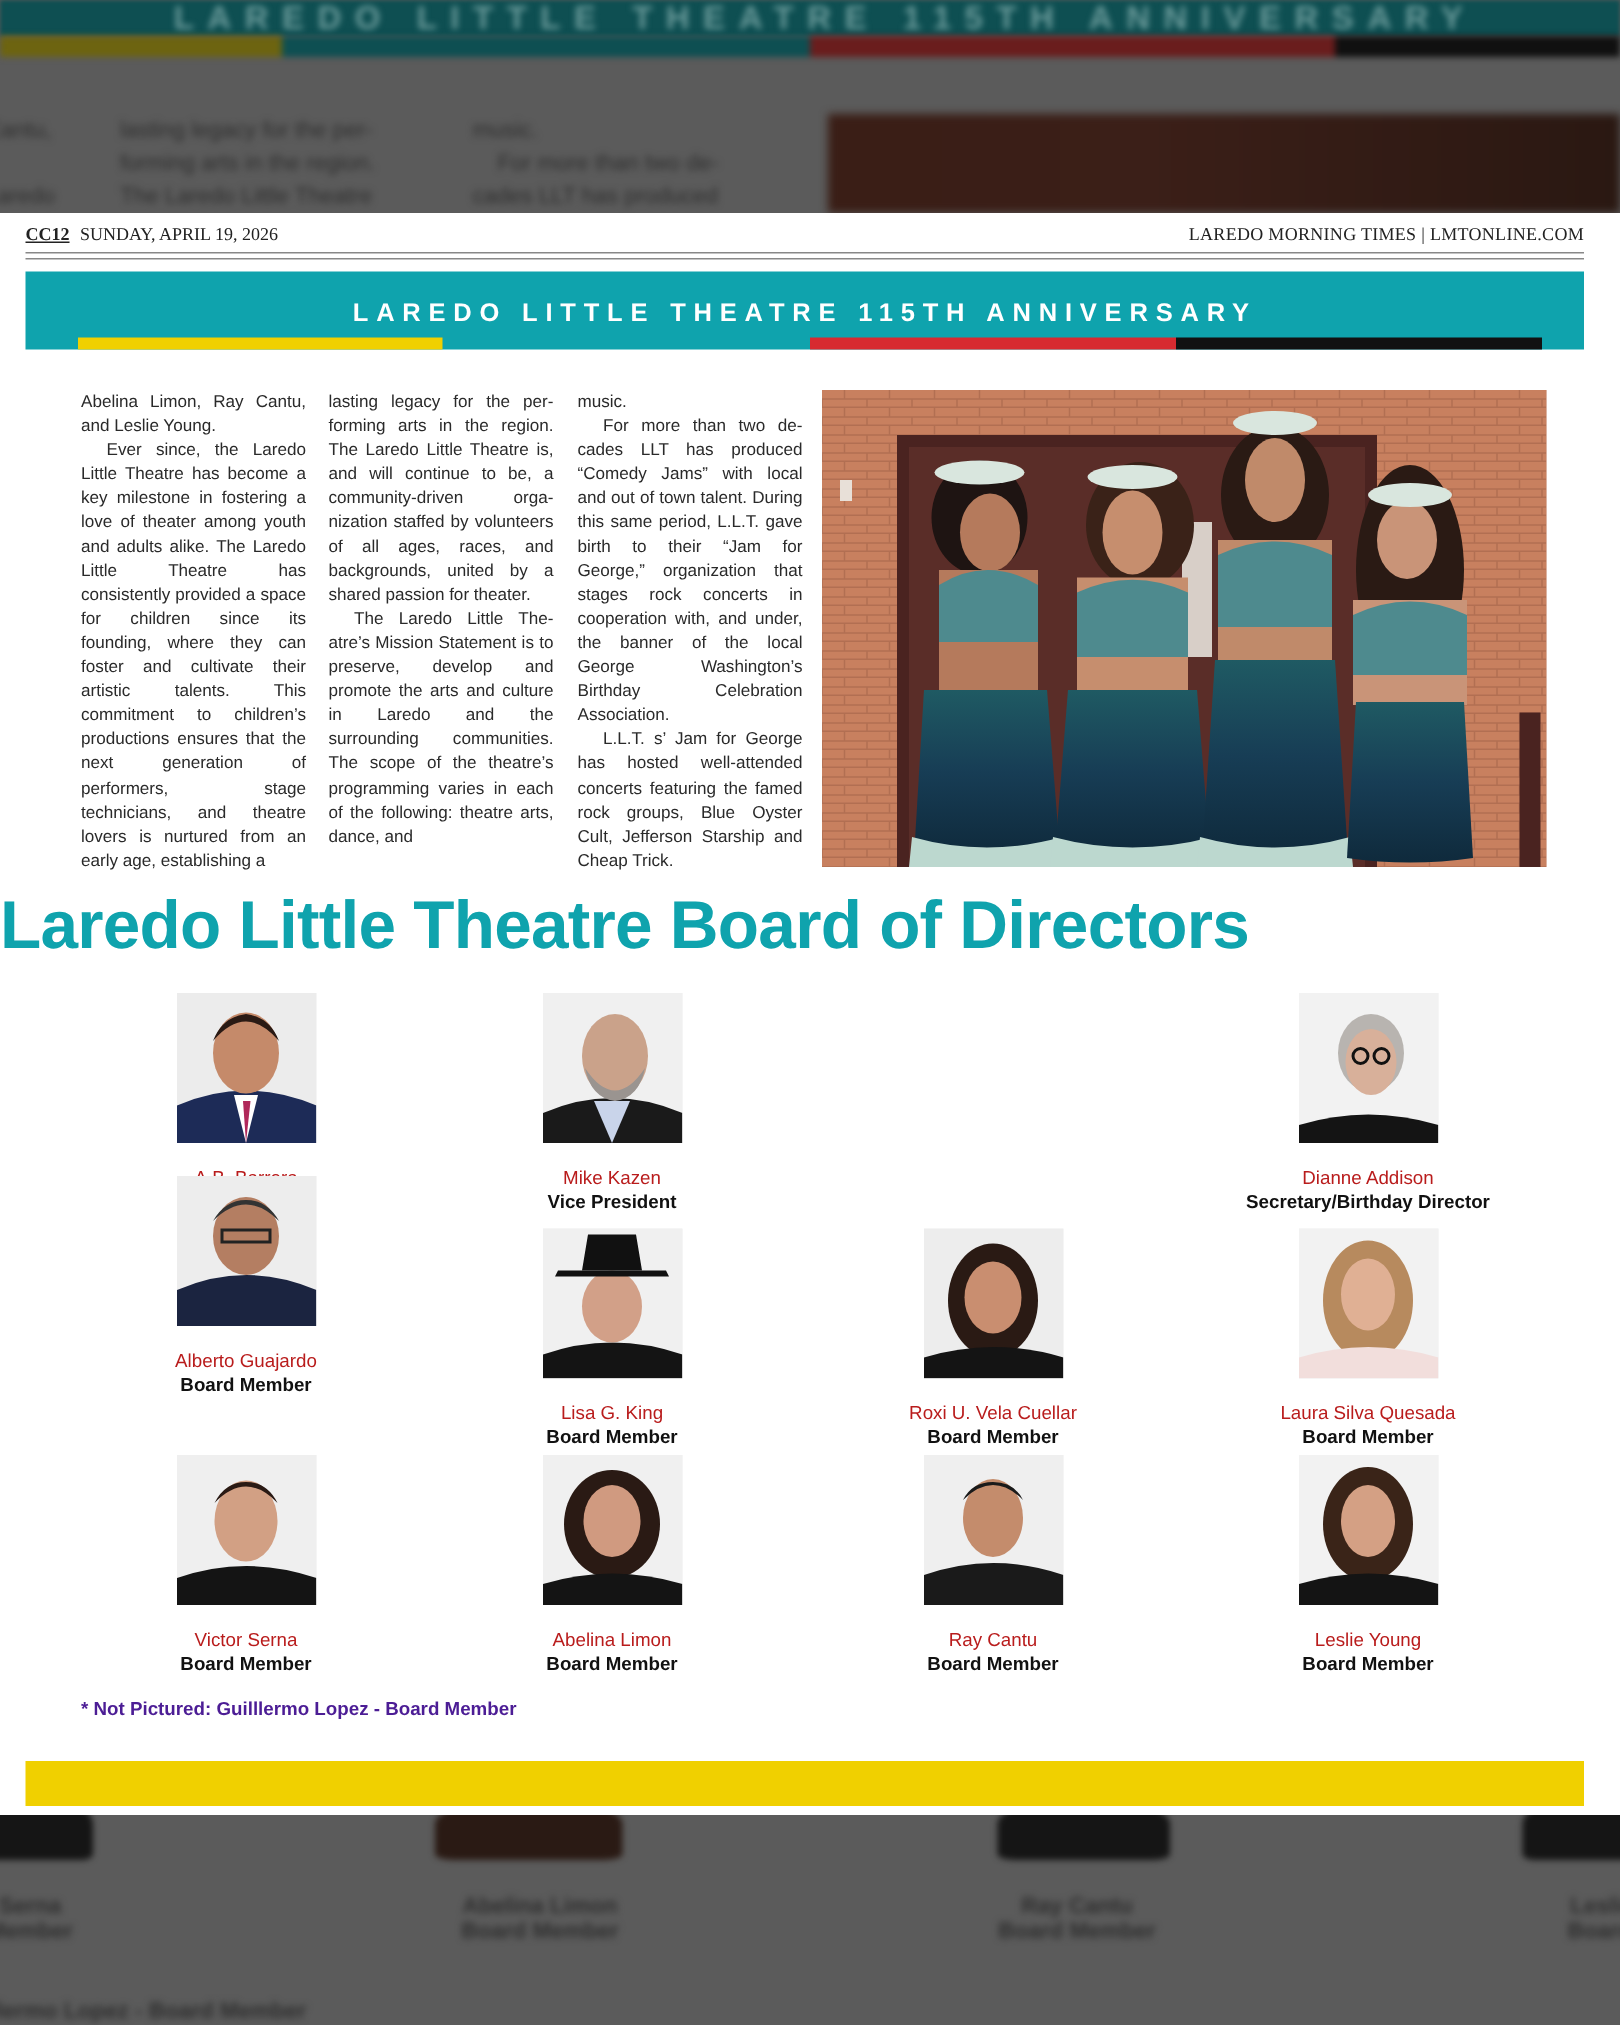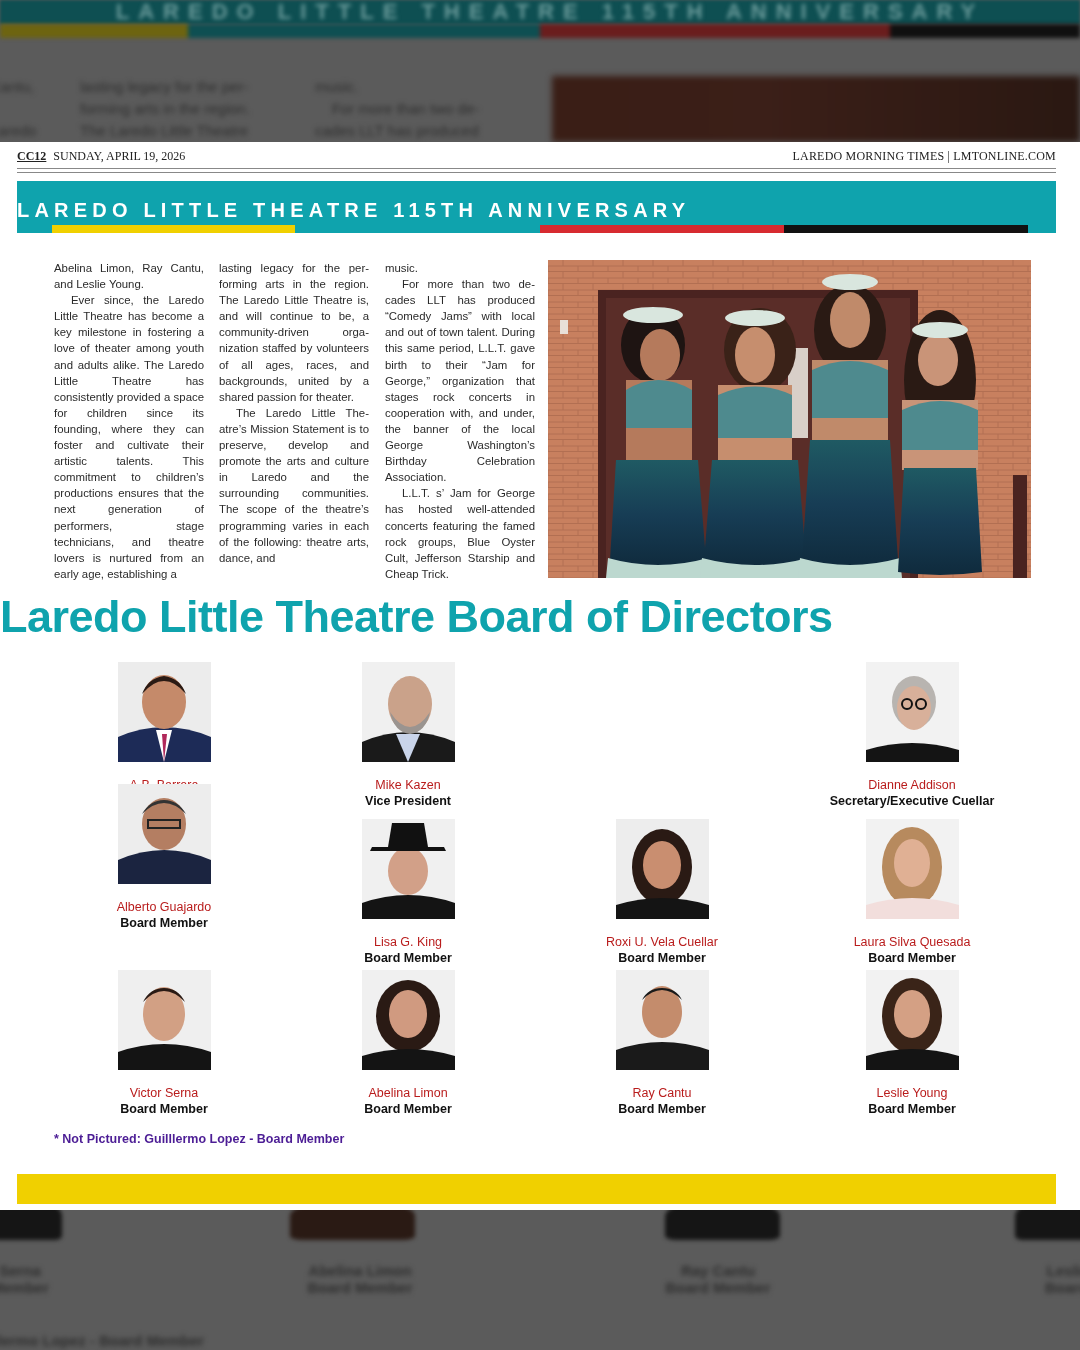--- a/index.html
+++ b/index.html
@@ -46,22 +46,22 @@
     .masthead .left { position: absolute; left: 0; top: 3px; }
     .masthead .left b { font-weight: bold; margin-right: 4px; text-decoration: underline; }
     .masthead .right { position: absolute; right: 0; top: 3px; letter-spacing: 0.2px; }
     .rule1 { position: absolute; left: 17px; top: 26px; width: 1039px; height: 1px; background: #888; }
     .rule2 { position: absolute; left: 17px; top: 30px; width: 1039px; height: 1px; background: #888; }
 
     .banner {
       position: absolute; left: 17px; top: 39px; width: 1039px; height: 52px; background: #0fa3ad;
     }
     .banner-title {
-      position: absolute; left: 0; top: 18px; width: 100%; text-align: left;
-      color: #ffffff; font-weight: bold; font-size: 20px; letter-spacing: 5.2px;
+      position: absolute; left: 0; top: 18px; width: 100%; text-align: center;
+      color: #ffffff; font-weight: bold; font-size: 17px; letter-spacing: 5.2px;
     }
     .stripe { position: absolute; top: 83px; height: 8px; }
 
     
     .article-col {
       position: absolute; top: 118px; width: 150px;
       font-size: 11.4px; line-height: 16.1px; color: #2a2a2a; text-align: justify; hyphens: manual;
     }
     .article-col p { text-indent: 0; }
     .article-col p.indent { text-indent: 17px; }
@@ -233,21 +233,21 @@
       <svg width="93" height="100" viewBox="0 0 93 100">
           <rect width="93" height="100" fill="#f2f2f2"></rect>
           <path d="M0 100 L0 88 Q46 74 93 88 L93 100 Z" fill="#141414"></path>
           <ellipse cx="48" cy="40" rx="22" ry="26" fill="#b8b4b0"></ellipse>
           <ellipse cx="48" cy="46" rx="17" ry="22" fill="#d8b09a"></ellipse>
           <circle cx="41" cy="42" r="5" fill="none" stroke="#111" stroke-width="2"></circle>
           <circle cx="55" cy="42" r="5" fill="none" stroke="#111" stroke-width="2"></circle>
         </svg>
     </div>
     <div class="name">Dianne Addison</div>
-    <div class="role">Secretary/Executive Cuellar</div>
+    <div class="role">Secretary/Birthday Director</div>
   </div>
 
   <div class="member" style="left:64px;top:642px;">
     <div class="headshot">
       <svg width="93" height="100" viewBox="0 0 93 100">
           <rect width="93" height="100" fill="#ededed"></rect>
           <path d="M0 100 L0 76 Q46 56 93 76 L93 100 Z" fill="#1b2440"></path>
           <ellipse cx="46" cy="40" rx="22" ry="26" fill="#b47e62"></ellipse>
           <path d="M24 30 Q46 8 68 30 Q60 16 46 16 Q32 16 24 30Z" fill="#333"></path>
           <rect x="30" y="36" width="32" height="8" fill="none" stroke="#222" stroke-width="2"></rect>

